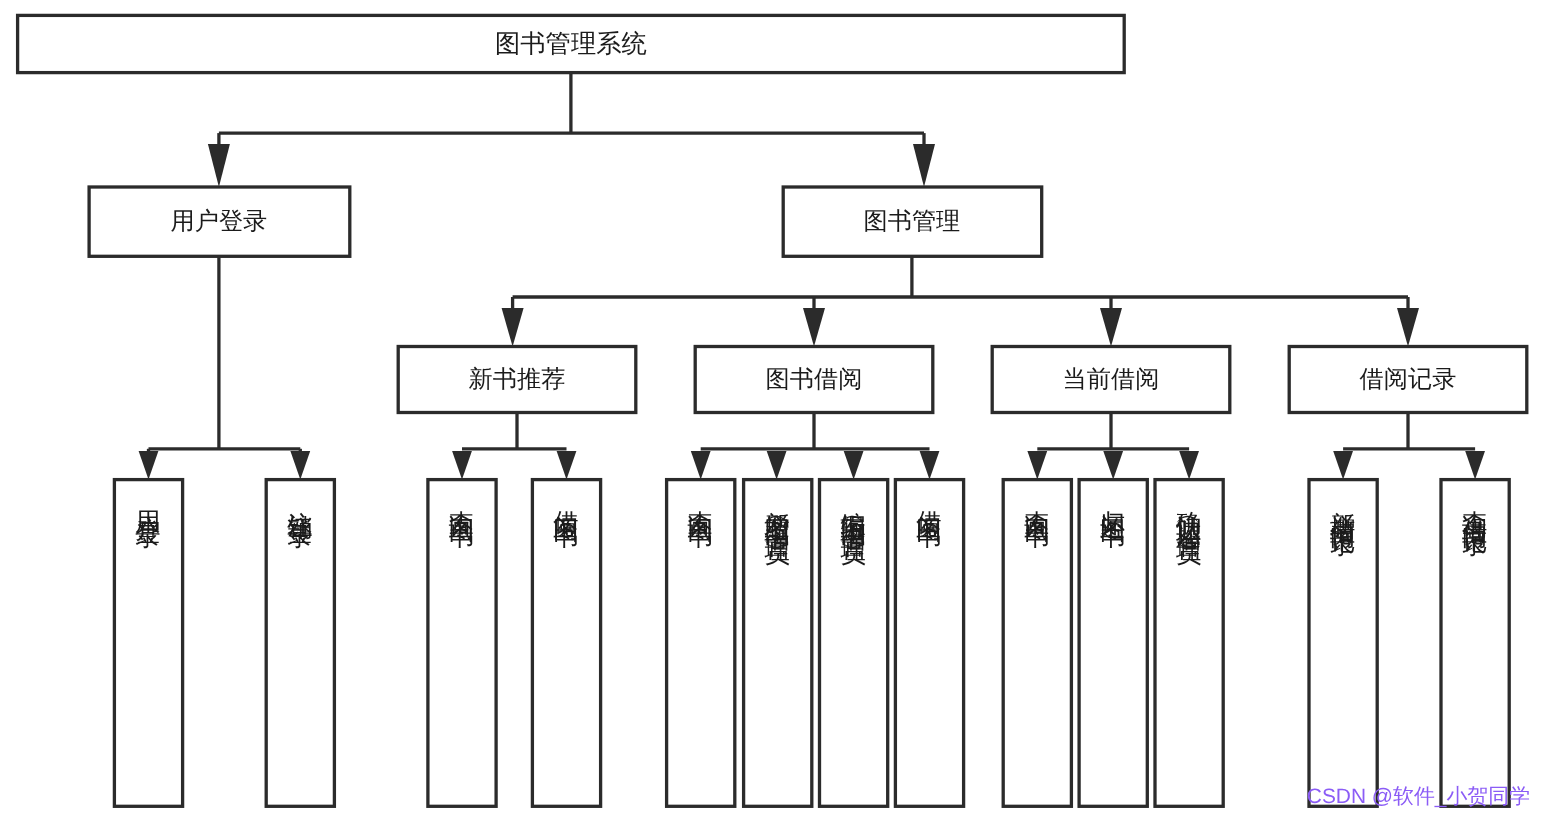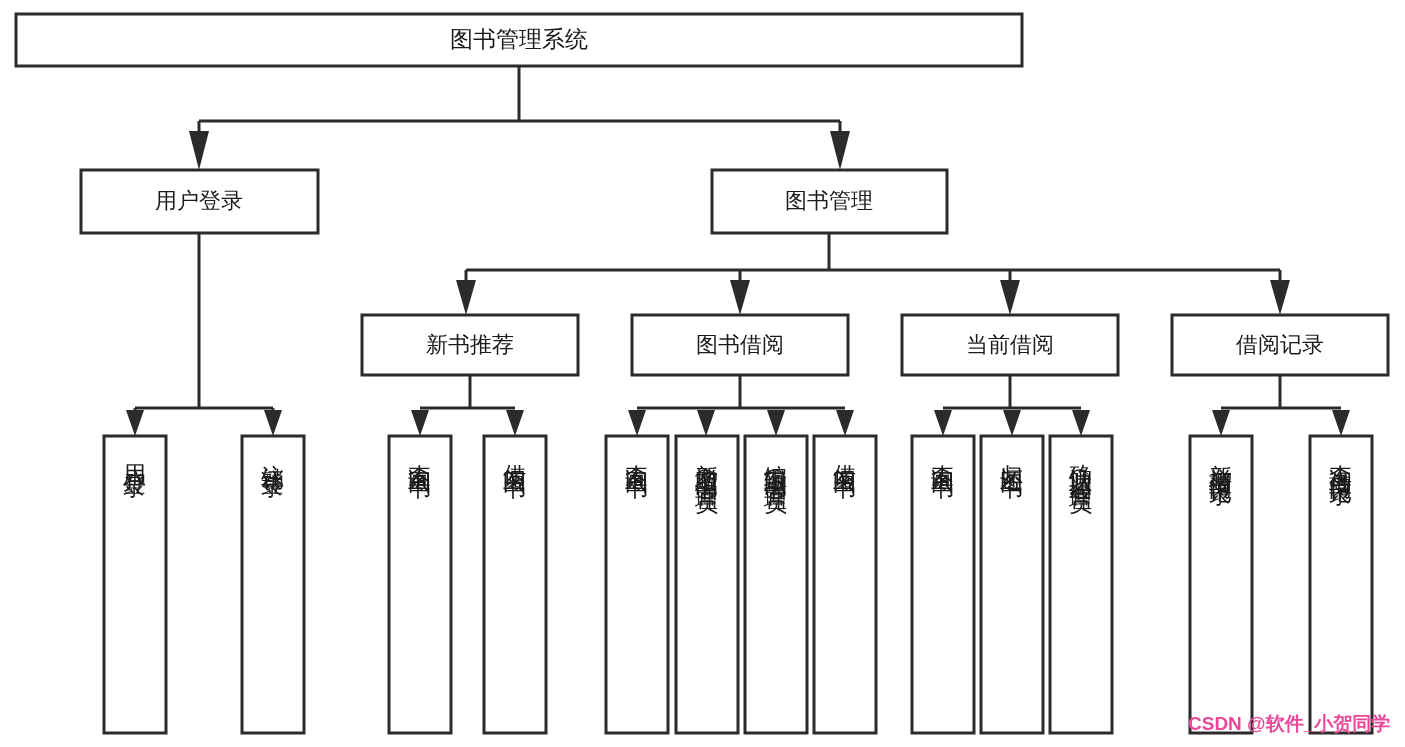--- a/index.html
+++ b/index.html
@@ -67,25 +67,24 @@
     line-height: 1.05;
     letter-spacing: 4px;
     color: #1b1b1b;
     white-space: nowrap;
     text-align: left;
   }
   .watermark {
     position: absolute;
     font-family: "Liberation Sans", "DejaVu Sans", sans-serif;
     font-size: 19px;
-    color: #ec4899;
+    color: #8b5cf6;
     white-space: nowrap;
     left: 1188px;
     top: 711px;
-    font-weight: bold;
   }
 </style>
 </head>
 <body>
 
 <div id="diagram-root">
 
   <svg id="flow-svg" viewBox="0 0 1405 747">
 
     <g>

